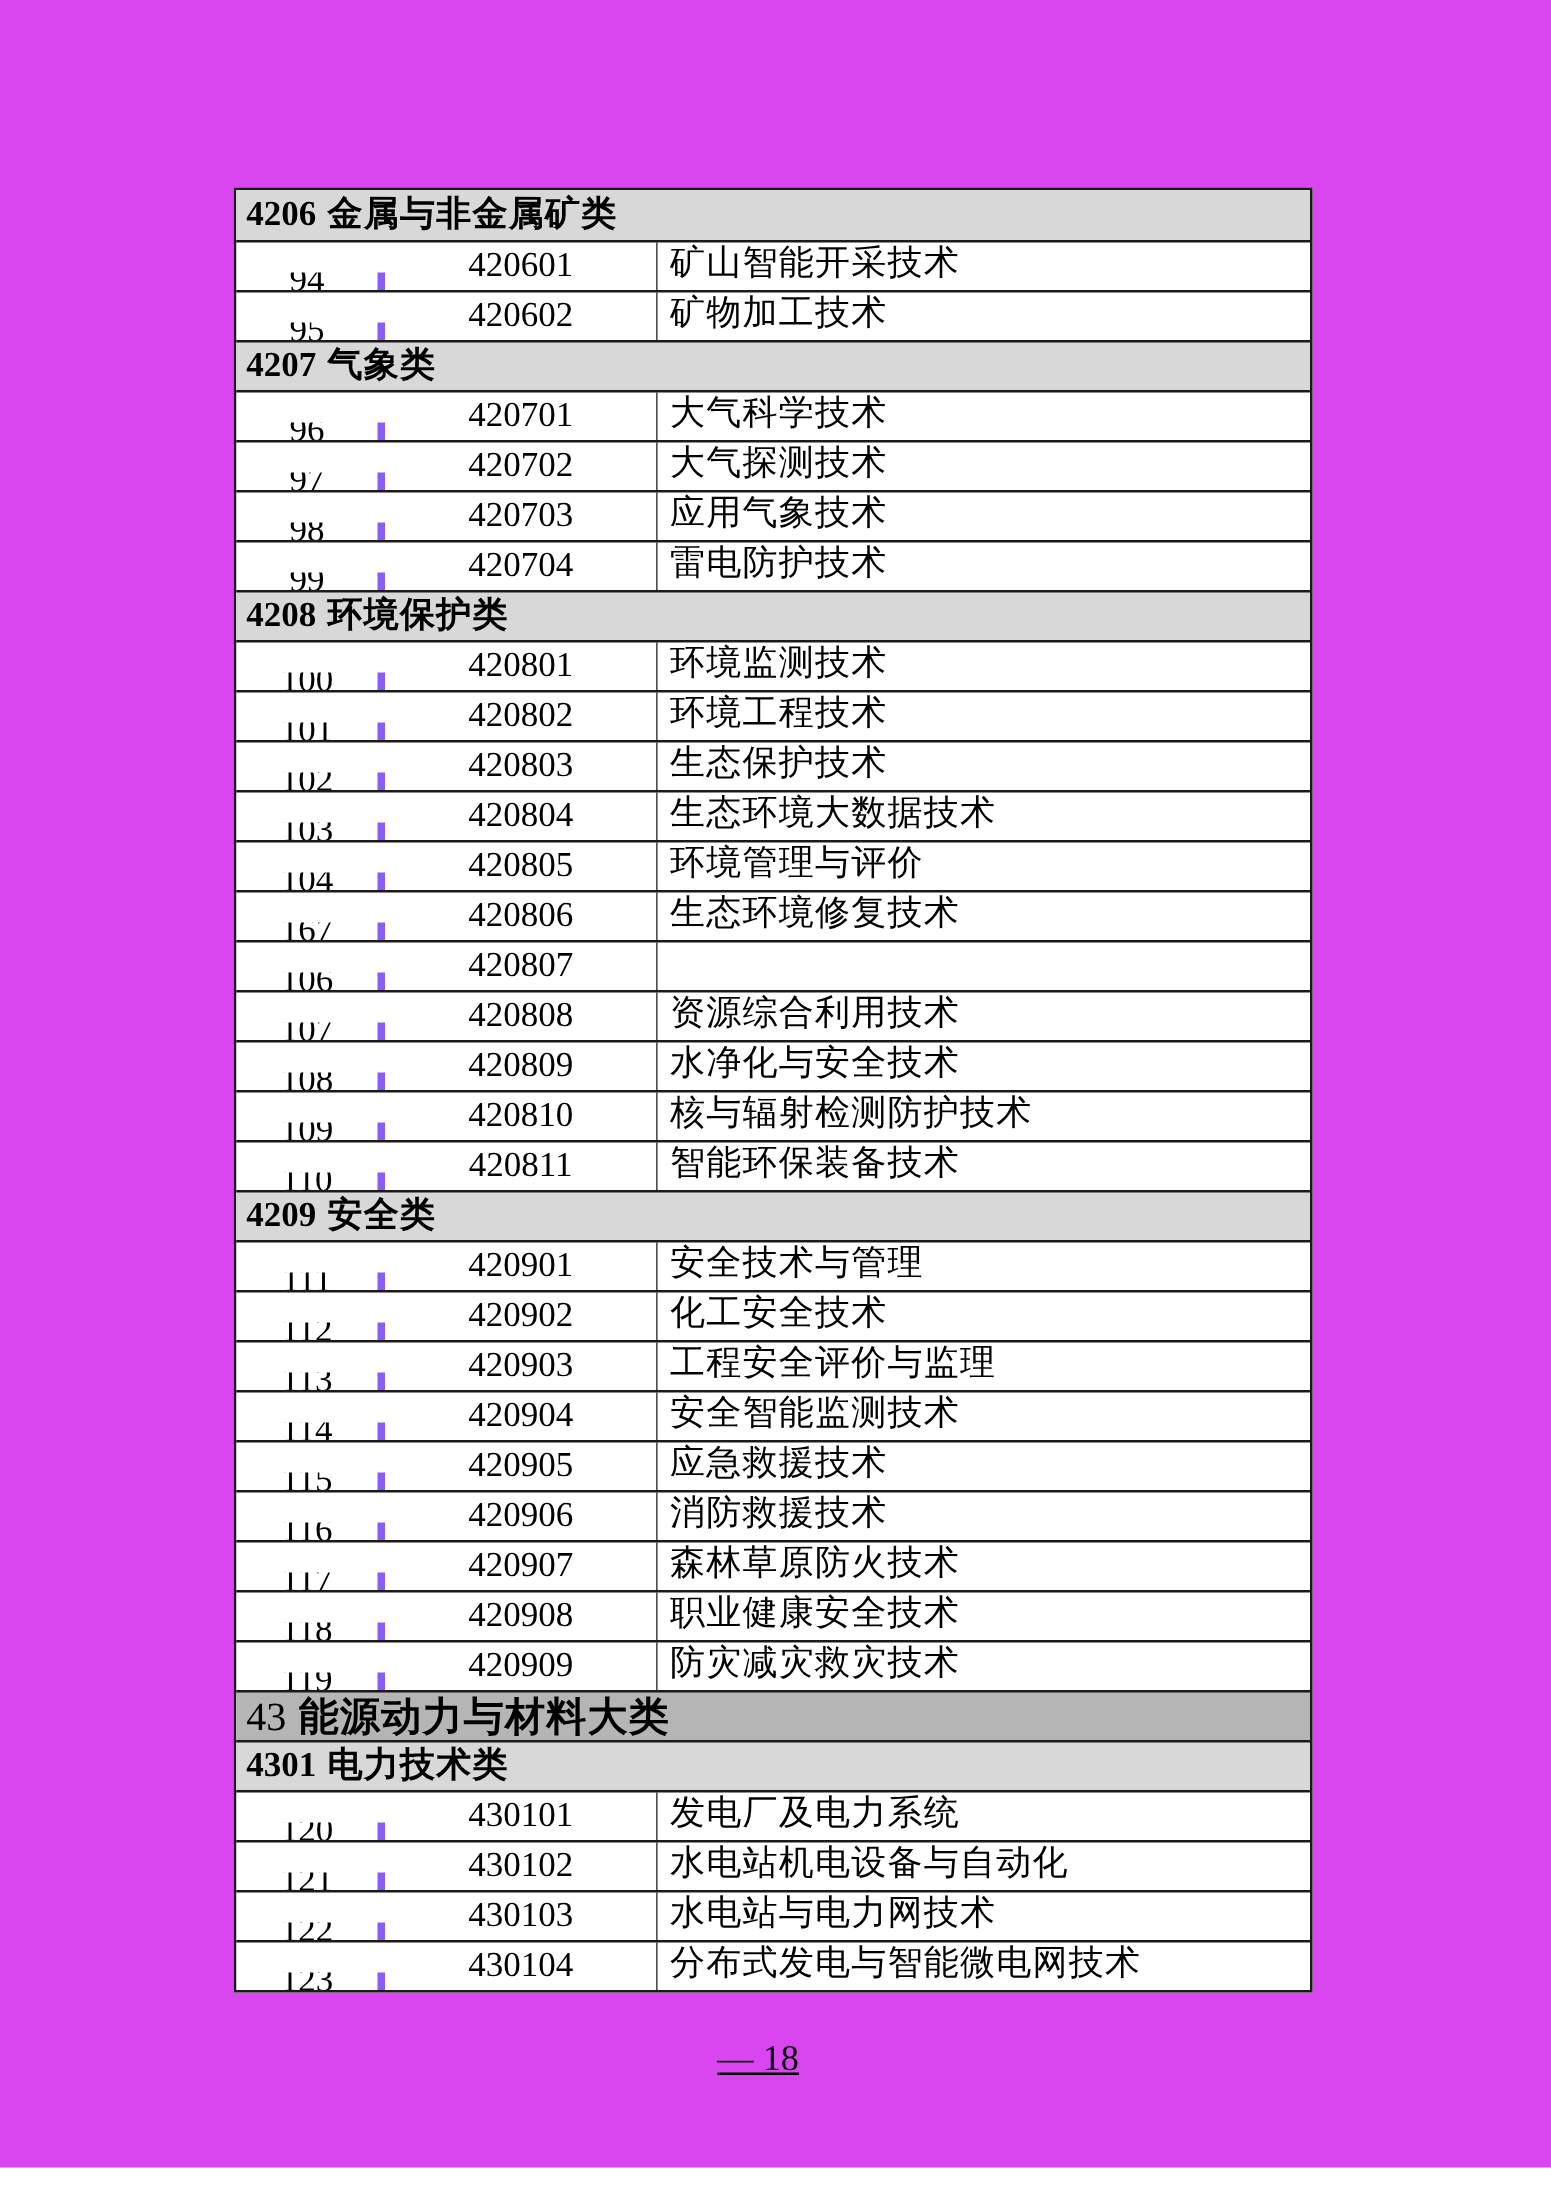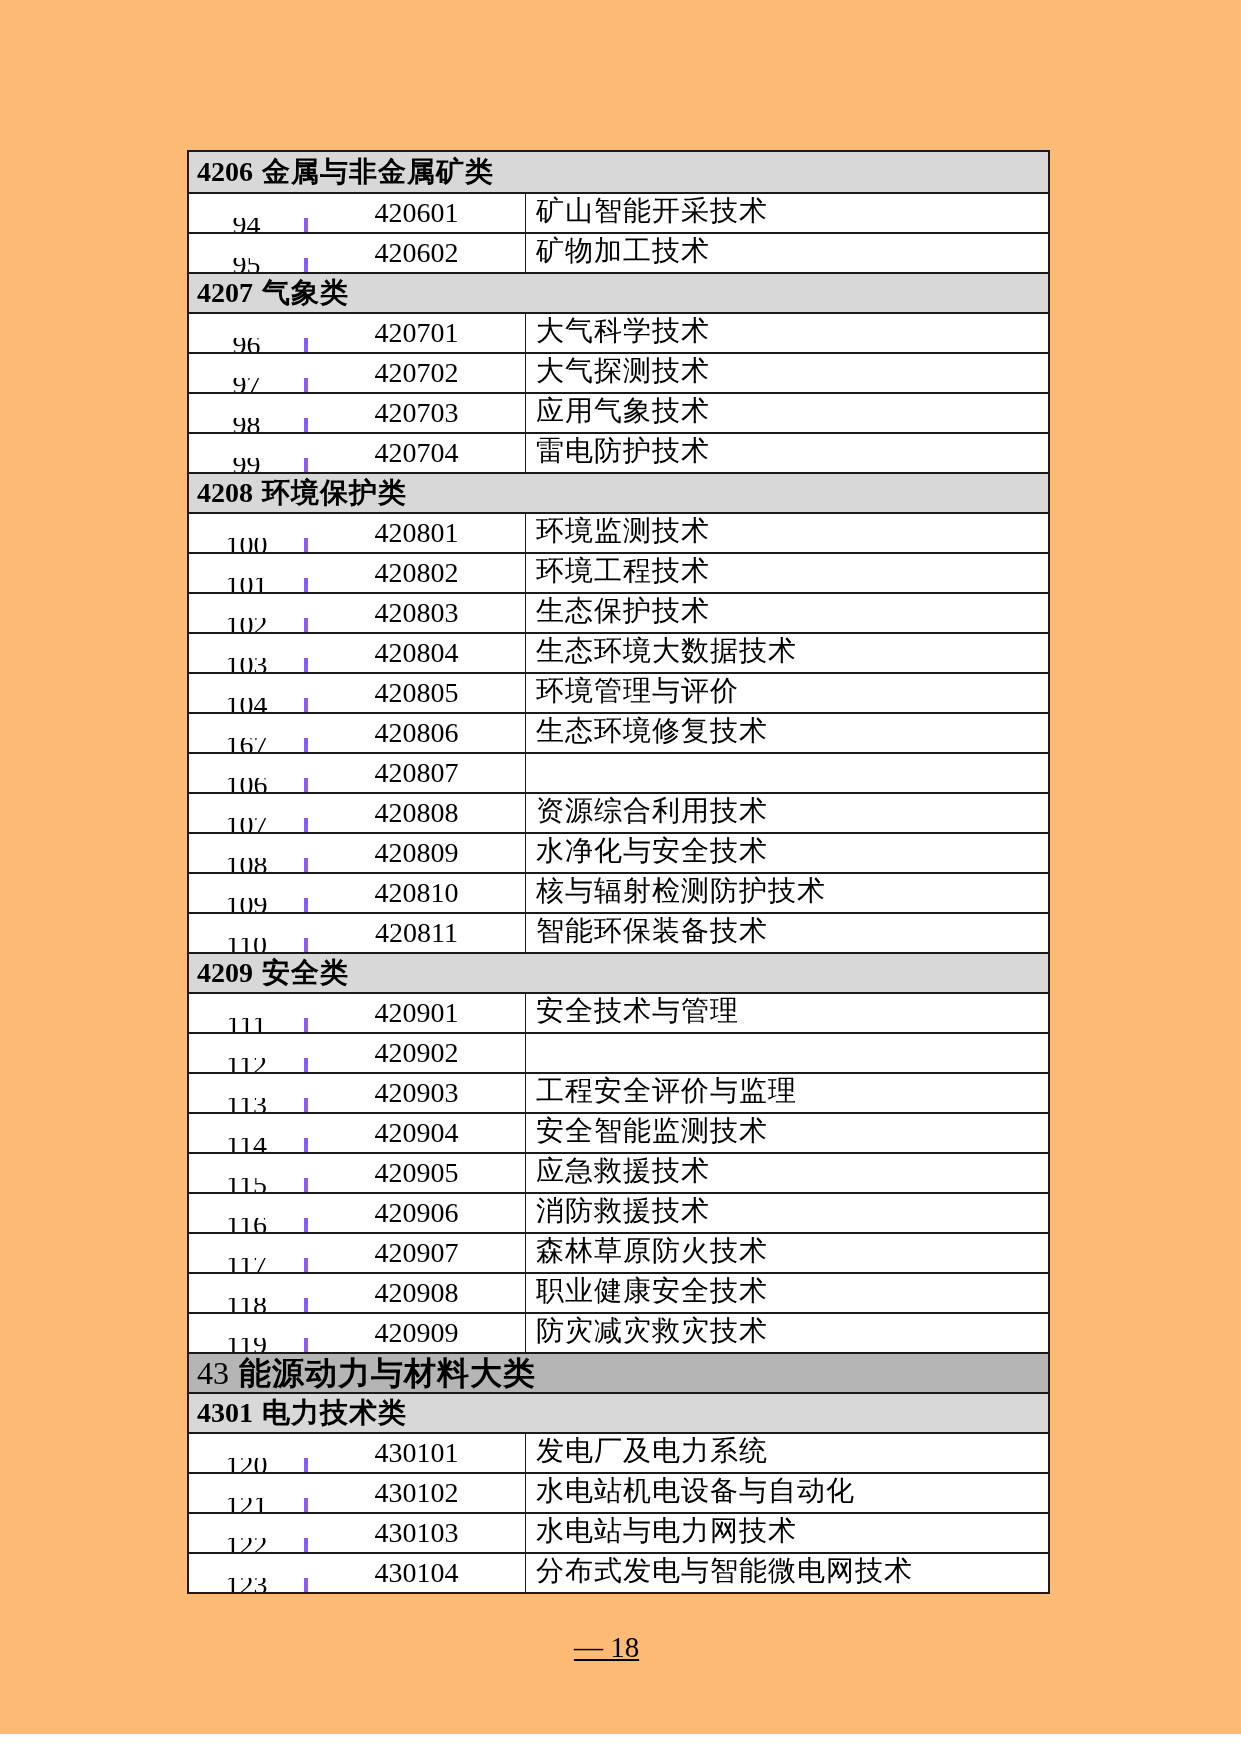--- a/index.html
+++ b/index.html
@@ -1,21 +1,21 @@
 <!DOCTYPE html>
 <html><head>
 <meta charset="utf-8">
 <style>
   html,body { margin:0; padding:0; }
   body { background:#ffffff; }
   .page {
     position:relative;
     width:1241px;
     height:1734px;
-    background:#fdba74;
+    background:#d946ef;
     font-family:"Liberation Serif","DejaVu Serif",serif;
     color:#000000;
     overflow:hidden;
   }
   .catalog-table {
     position:absolute;
     left:187px;
     top:150px;
     width:863px;
     box-sizing:border-box;
@@ -35,21 +35,21 @@
     align-items:center;
     box-sizing:border-box;
     font-size:28px;
     line-height:1;
     white-space:nowrap;
     overflow:hidden;
   }
   .cell.no {
     width:119px;
     justify-content:center;
-    border-right:4px solid #8b5cf6;
+    border-right:6px solid #8b5cf6;
     margin-top:24px;
   }
   .cell.code {
     width:218px;
     justify-content:center;
     border-right:1px solid #1a1a1a;
   }
   .cell.name {
     flex:1;
     justify-content:flex-start;
@@ -205,20 +205,21 @@
         <span class="cat-label">安全类</span>
       </div>
       <div class="trow item">
         <div class="cell no">111</div>
         <div class="cell code">420901</div>
         <div class="cell name">安全技术与管理</div>
       </div>
       <div class="trow item">
         <div class="cell no">112</div>
         <div class="cell code">420902</div>
+        <div class="cell name">化工安全技术</div>
       </div>
       <div class="trow item">
         <div class="cell no">113</div>
         <div class="cell code">420903</div>
         <div class="cell name">工程安全评价与监理</div>
       </div>
       <div class="trow item">
         <div class="cell no">114</div>
         <div class="cell code">420904</div>
         <div class="cell name">安全智能监测技术</div>

